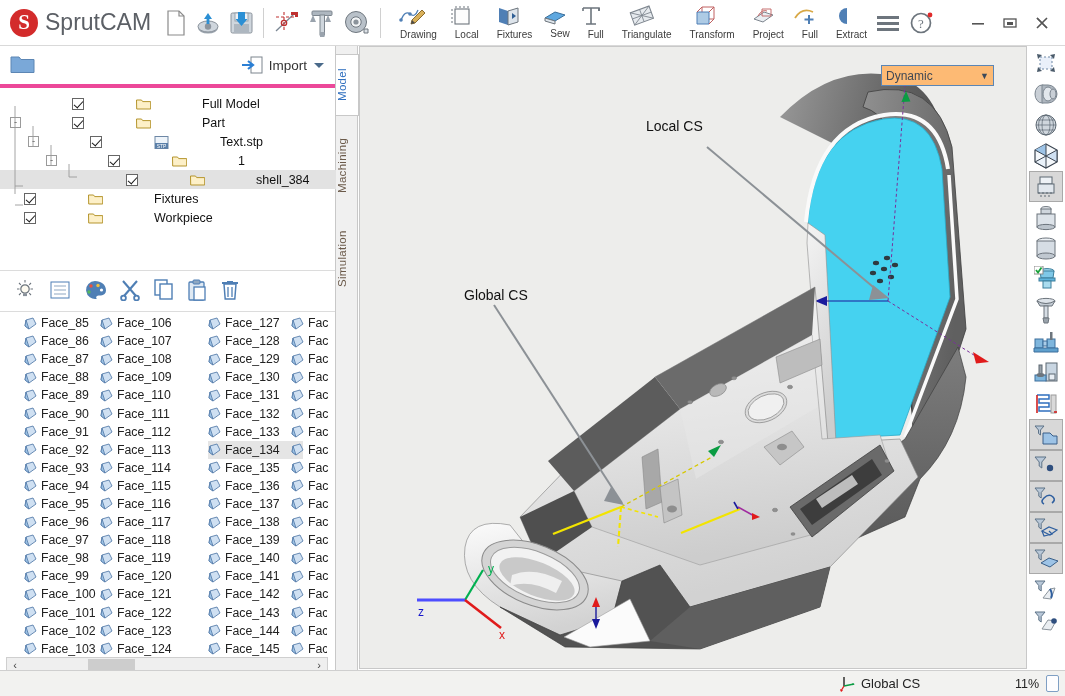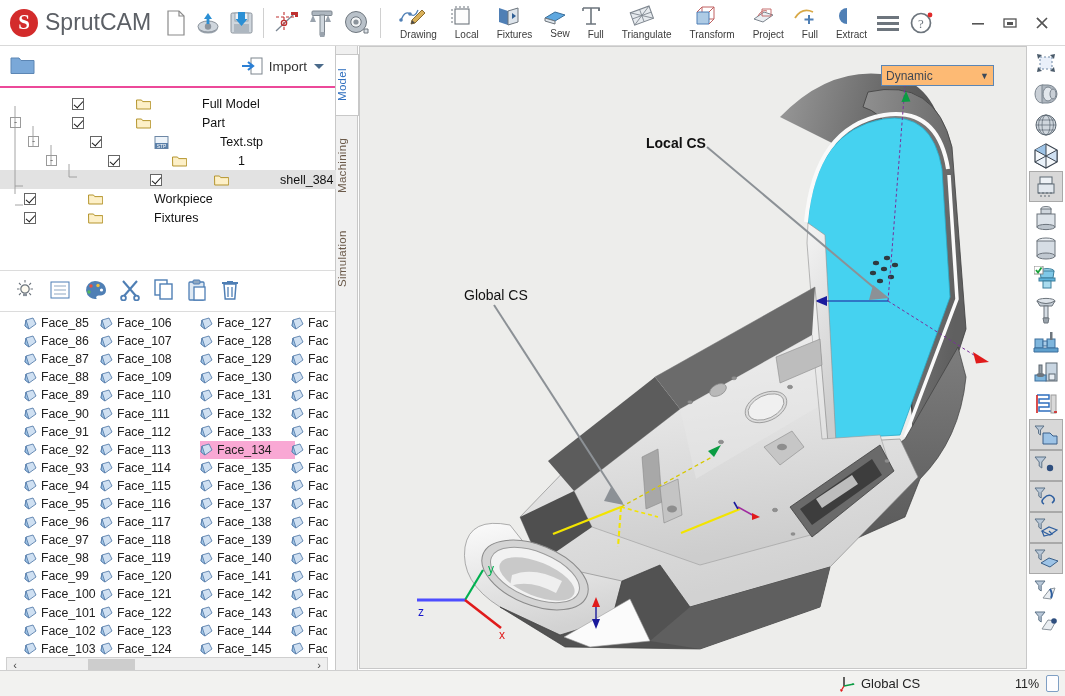--- a/index.html
+++ b/index.html
@@ -36,21 +36,21 @@
   .tb-btn .lbl { font-size:10px; color:#3b3b3b; line-height:12px; margin-top:1px;margin-left:10px; }
   .tb-ico { display:flex; align-items:center; justify-content:center; }
 
   .win-btns { margin-left:auto; display:flex; align-items:center; gap:2px; padding-right:8px; }
   .win-btn { width:30px; height:30px; display:flex; align-items:center; justify-content:center; color:#555; }
 
   
   .leftpanel { position:absolute; left:0; top:46px; width:336px; height:650px; background:#fff;
                border-right:1px solid #c8c8c8; }
   .lp-toolbar { height:42px; display:flex; align-items:center; padding:0 10px;
-                border-bottom:2px solid #ec4899; }
+                border-bottom:4px solid #ec4899; }
   .import-group { margin-left:auto; display:flex; align-items:center; gap:6px; }
   .import-label { font-size:13.5px; color:#333; }
 
   .tree { padding:6px 0 4px 6px; height:182px; position:relative; }
   .tnode { display:flex; align-items:center; height:19px; font-size:12.5px; color:#111; position:relative;gap:48px;}
   .tnode.sel { background:#e2e2e2; margin-left:-6px; padding-left:6px; width:336px; }
   .expander { width:11px; height:11px; border:1px solid #9a9a9a; background:#fff;
               font-size:9px; line-height:9px; display:flex; align-items:center;
               justify-content:center; color:#333; margin-right:3px; flex:0 0 auto; }
   .expander-spacer { width:14px; flex:0 0 auto; }
@@ -60,21 +60,21 @@
                border:solid #1a1a1a; border-width:0 1.6px 1.6px 0; transform:rotate(42deg); }
   .folder { width:15px; height:12px; margin-right:3px; flex:0 0 auto; }
   .tlabel { white-space:nowrap; }
 
   .facetoolbar { height:42px; display:flex; align-items:center; gap:13px; padding:0 14px;
                  border-top:1px solid #dcdcdc; border-bottom:1px solid #dcdcdc; }
 
   .facelist { position:relative; height:360px; overflow:hidden; padding-top:2px; }
   .facecol { position:absolute; top:2px; width:95px; }
   .facerow { display:flex; align-items:center; height:18.1px; font-size:12.3px; color:#222; }
-  .facerow.sel { background:#f9a8d4;text-align:right; }
+  .facerow.sel { background:#e5e5e5;text-align:right; }
   .faceico { width:13px; height:13px; margin-right:4px; flex:0 0 auto; }
 
   .hscroll { position:absolute; left:6px; bottom:24px; width:322px; height:15px;
              background:#efefef; border:1px solid #cfcfcf; display:flex; align-items:center; }
   .hs-arrow { width:16px; text-align:center; font-size:11px; color:#444; }
   .hs-thumb { position:absolute; left:81px; width:47px; top:1px; bottom:1px; background:#cdcdcd; }
 
   .vscroll { position:absolute; right:2px; top:296px; width:6px; height:346px; background:#fff; }
 
   
@@ -386,43 +386,43 @@
 
       <div class="tnode" style="padding-left:40px">
         <span class="expander">-</span>
         <span class="chk"></span>
         <span class="folder"><svg width="15" height="12" viewBox="0 0 15 12">
               <path d="M0.5 2 h5 l1.2 1.6 h8 v7.4 h-14z" fill="#fdf0c8" stroke="#b5952e"></path>
             </svg></span>
         <span class="tlabel">1</span>
       </div>
 
-      <div class="tnode sel" style="padding-left:88px">
+      <div class="tnode sel" style="padding-left:64px">
         <span class="expander-spacer"></span>
         <span class="chk"></span>
         <span class="folder"><svg width="15" height="12" viewBox="0 0 15 12">
               <path d="M0.5 2 h5 l1.2 1.6 h8 v7.4 h-14z" fill="#fdf0c8" stroke="#b5952e"></path>
             </svg></span>
         <span class="tlabel">shell_384</span>
       </div>
 
       <div class="tnode" style="padding-left:18px">
         <span class="chk"></span>
         <span class="folder"><svg width="15" height="12" viewBox="0 0 15 12">
               <path d="M0.5 2 h5 l1.2 1.6 h8 v7.4 h-14z" fill="#fdf0c8" stroke="#b5952e"></path>
             </svg></span>
-        <span class="tlabel">Workpiece</span>
+        <span class="tlabel">Fixtures</span>
       </div>
 
       <div class="tnode" style="padding-left:18px">
         <span class="chk"></span>
         <span class="folder"><svg width="15" height="12" viewBox="0 0 15 12">
               <path d="M0.5 2 h5 l1.2 1.6 h8 v7.4 h-14z" fill="#fdf0c8" stroke="#b5952e"></path>
             </svg></span>
-        <span class="tlabel">Fixtures</span>
+        <span class="tlabel">Workpiece</span>
       </div>
 
       <svg style="position:absolute;left:0;top:0;width:336px;height:182px;pointer-events:none">
         <path d="M15 18 v88" stroke="#9a9a9a" stroke-width="0.9" fill="none"></path>
         <path d="M15 98 h8 M15 117 h8" stroke="#9a9a9a" stroke-width="0.9"></path>
         <path d="M33 38 v20" stroke="#9a9a9a" stroke-width="0.9"></path>
         <path d="M51 57 v20" stroke="#9a9a9a" stroke-width="0.9"></path>
         <path d="M69 76 v13 h8" stroke="#9a9a9a" stroke-width="0.9" fill="none"></path>
       </svg>
     </div>
@@ -758,21 +758,21 @@
             <span>Face_124</span>
           </div>
           <div class="facerow">
             <span class="faceico"><svg width="13" height="13" viewBox="0 0 13 13">
                 <path d="M2 3 L9 1 L12 7 L5 12 L1 9 Z" fill="#cfe0f2" stroke="#5a80ad" stroke-width="0.9"></path>
                 <path d="M2 3 L5 12 L1 9 Z" fill="#9dc3e6" stroke="#5a80ad" stroke-width="0.9"></path>
               </svg></span>
             <span>Face_125</span>
           </div>
         </div>
-      <div class="facecol" id="facecol-2" style="left:200px">
+      <div class="facecol" id="facecol-2" style="left:208px">
           <div class="facerow">
             <span class="faceico"><svg width="13" height="13" viewBox="0 0 13 13">
                 <path d="M2 3 L9 1 L12 7 L5 12 L1 9 Z" fill="#cfe0f2" stroke="#5a80ad" stroke-width="0.9"></path>
                 <path d="M2 3 L5 12 L1 9 Z" fill="#9dc3e6" stroke="#5a80ad" stroke-width="0.9"></path>
               </svg></span>
             <span>Face_127</span>
           </div>
           <div class="facerow">
             <span class="faceico"><svg width="13" height="13" viewBox="0 0 13 13">
                 <path d="M2 3 L9 1 L12 7 L5 12 L1 9 Z" fill="#cfe0f2" stroke="#5a80ad" stroke-width="0.9"></path>
@@ -1201,21 +1201,21 @@
         <path d="M392 466 l8 4 l-8 3 z" fill="#e01b1b"></path>
         <path d="M378 462 L374 455" stroke="#1a1a9c" stroke-width="1.6"></path>
       </g>
       <g>
         <path d="M236 556 L236 578" stroke="#1a1a9c" stroke-width="1.4"></path>
         <path d="M232 560 l4 -10 l4 10 z" fill="#e01b1b"></path>
         <path d="M232 572 l4 10 l4 -10 z" fill="#1a1a9c"></path>
       </g>
     </svg>
 
-    <div class="annot" style="left:286px; top:88px;font-weight:bold;">Local CS</div>
+    <div class="annot" style="left:286px; top:71px;">Local CS</div>
     <div class="annot" style="left:104px; top:240px;">Global CS</div>
     <svg style="position:absolute;left:0;top:0;width:668px;height:623px;pointer-events:none">
       <path d="M347 100 L525 250" stroke="#8c9196" stroke-width="2"></path>
       <path d="M513 238 l16 13 l-20 2 z" fill="#8c9196"></path>
       <path d="M134 258 L262 456" stroke="#8c9196" stroke-width="2"></path>
       <path d="M251 440 l13 18 l-20 -4 z" fill="#8c9196"></path>
     </svg>
 
     <svg style="position:absolute;left:35px;bottom:22px;width:110px;height:90px">
       <path d="M70 44 L88 14" stroke="#00b050" stroke-width="2.2"></path>

